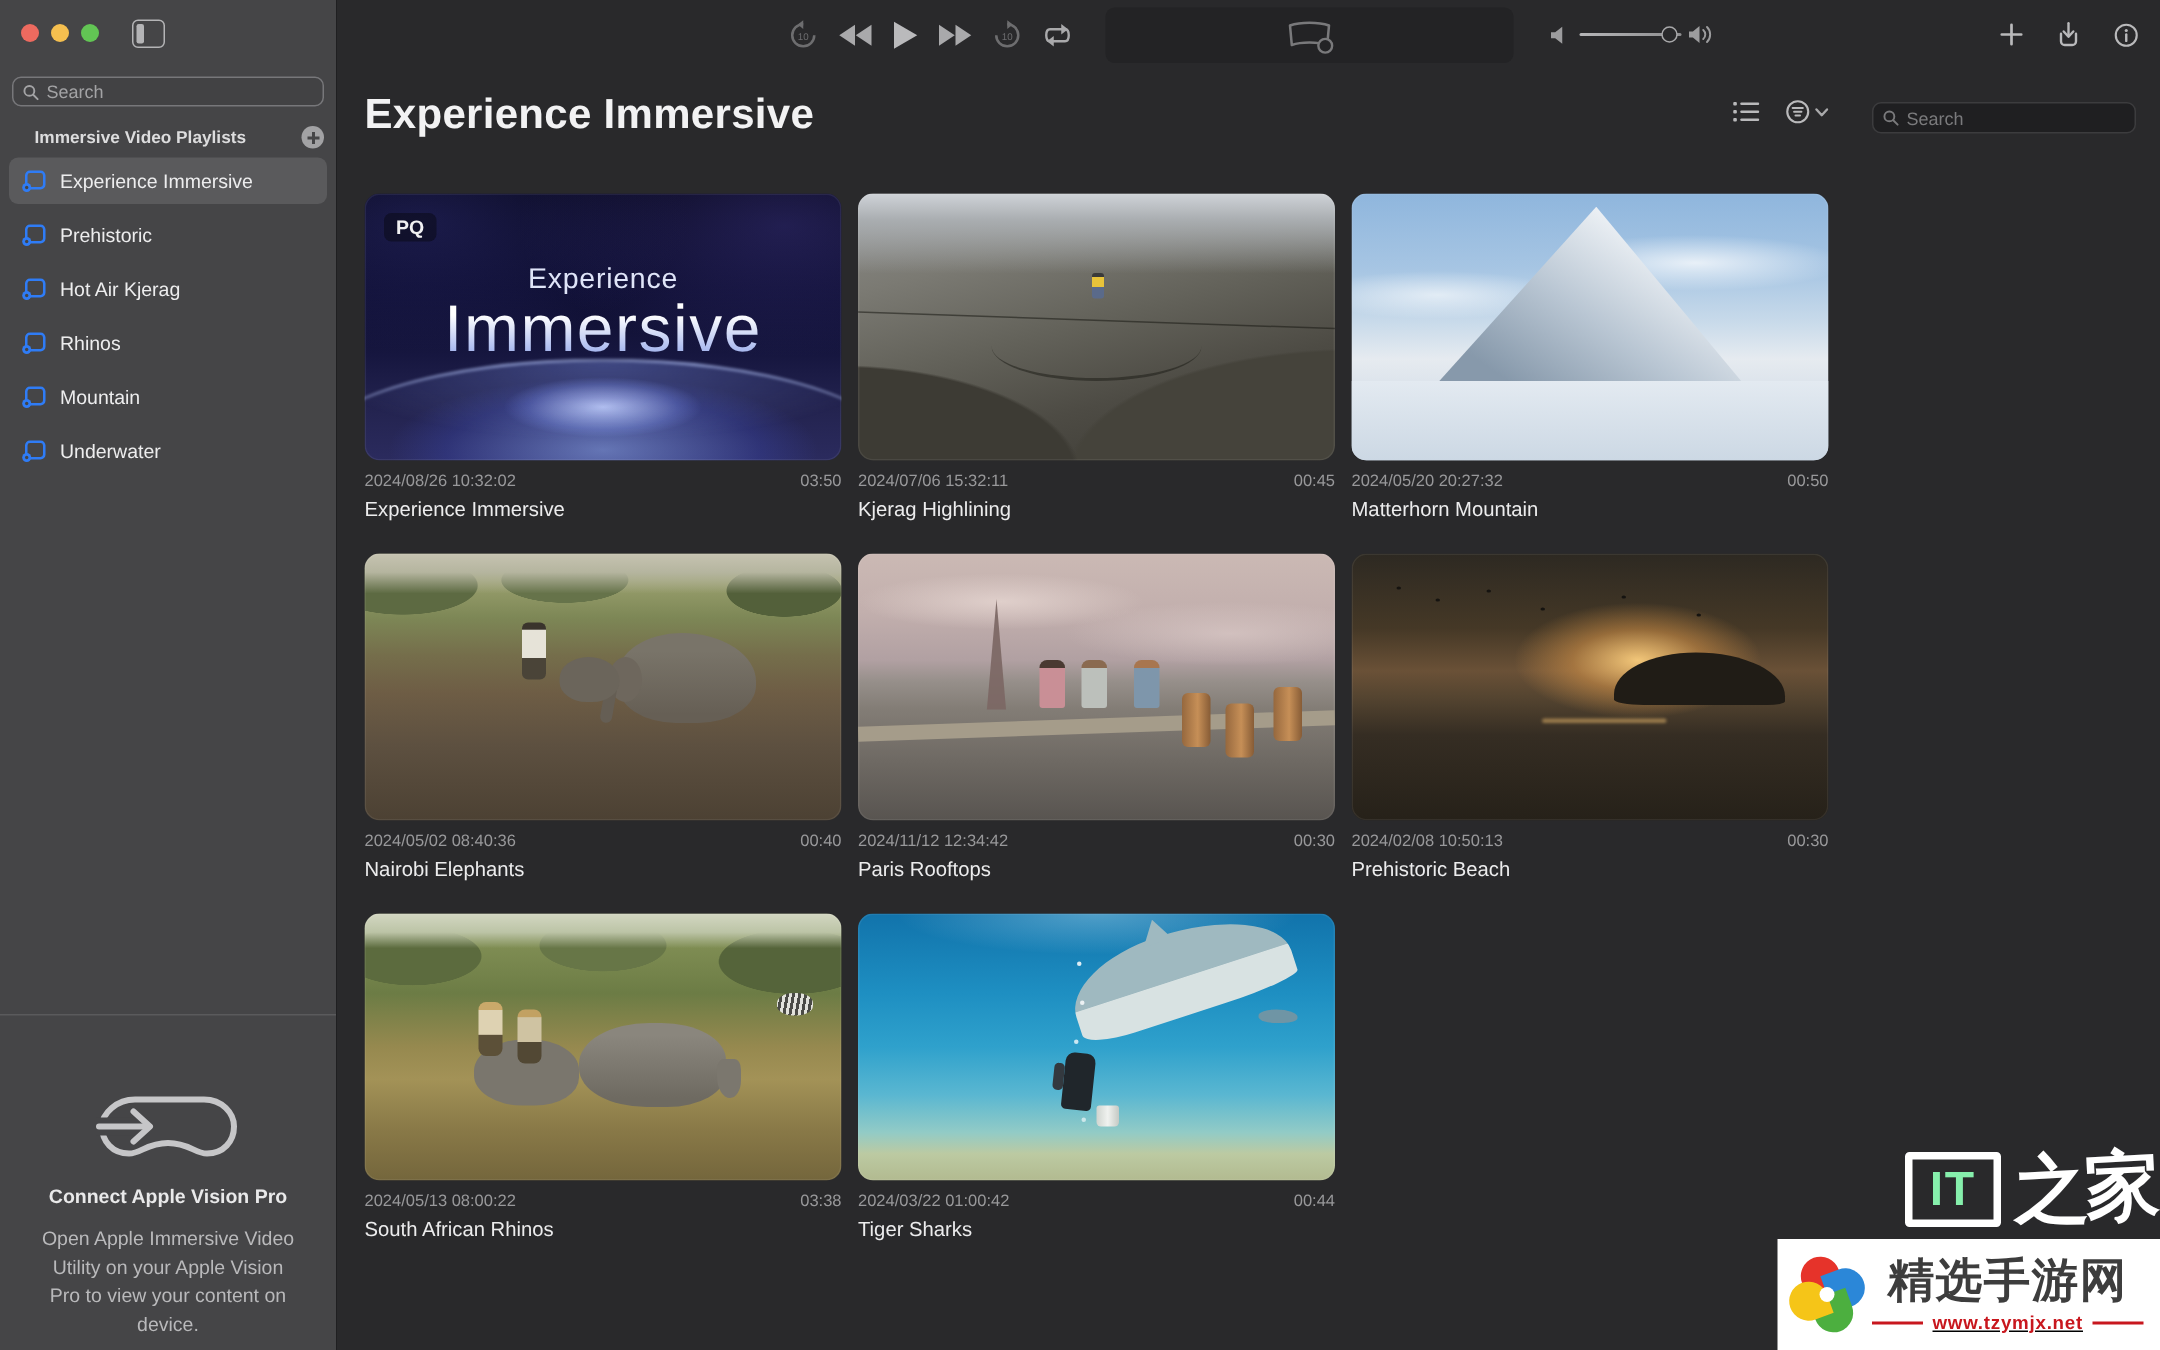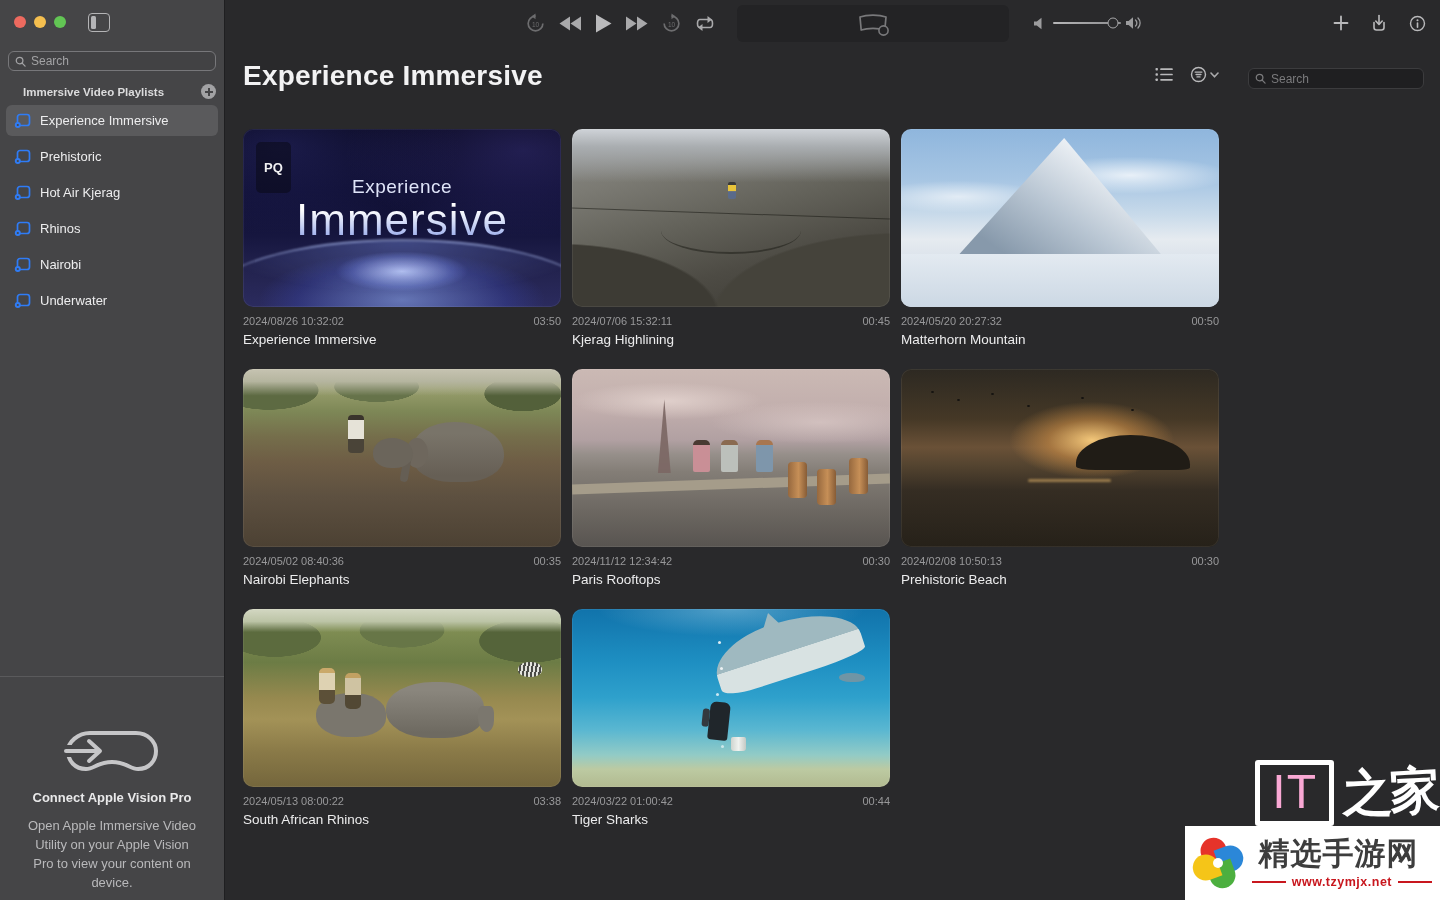--- a/index.html
+++ b/index.html
@@ -61,21 +61,21 @@
   
   .t1 { background:
       radial-gradient(60% 36% at 50% 96%, rgba(150,180,255,.55), rgba(70,90,220,.22) 55%, transparent 75%),
       radial-gradient(26% 14% at 50% 80%, rgba(235,242,255,.9), rgba(150,170,255,.25) 60%, transparent 80%),
       radial-gradient(80% 70% at 12% 10%, rgba(60,60,150,.35), transparent 70%),
       radial-gradient(80% 70% at 88% 12%, rgba(80,70,170,.35), transparent 70%),
       linear-gradient(180deg,#07071a 0%,#0d0d2e 35%,#16163f 60%,#23234f 80%,#2b2b5e 100%); }
   .t1::after { content:""; position:absolute; left:-12%; right:-12%; top:62%; height:70%; border-radius:50% 50% 0 0;
       background:radial-gradient(70% 60% at 50% 0%, rgba(140,165,255,.35), transparent 70%);
       border-top:2px solid rgba(190,205,255,.55); filter:blur(1px); }
-  .t1 .badge { position:absolute; left:13px; top:13px; font-size:13px; font-weight:bold; color:#f0f0f2; background:rgba(8,8,18,.5); padding:18px 8px; border-radius:5px; z-index:3; }
+  .t1 .badge { position:absolute; left:13px; top:13px; font-size:13px; font-weight:bold; color:#f0f0f2; background:rgba(8,8,18,.5); padding:2px 8px; border-radius:5px; z-index:3; }
   .t1 .ov { position:absolute; left:0; right:0; text-align:center; z-index:2; }
   .t1 .ov1 { top:47px; font-size:19px; color:#dfe4f8; letter-spacing:.5px; }
   .t1 .ov2 { top:66px; font-size:44px; font-weight:normal; letter-spacing:1px;
       background:linear-gradient(180deg,#ffffff 30%,#aebdf0 75%,#7f93dd 100%);
       -webkit-background-clip:text; background-clip:text; color:transparent; }
 
   
   .t2 { background:
       linear-gradient(180deg,#cfd3d8 0%,#a9adb0 10%,rgba(150,150,148,0) 30%),
       radial-gradient(120% 95% at -5% 105%, #3d3b34 0 42%, transparent 43%),
@@ -155,33 +155,33 @@
   .t8 .diver { position:absolute; left:43%; top:52%; width:20px; height:38px; background:#20262b; border-radius:6px 6px 3px 3px; transform:rotate(6deg); }
   .t8 .diver::after { content:""; position:absolute; left:-7px; top:8px; width:7px; height:18px; background:#33393f; border-radius:3px; }
   .t8 .bucket { position:absolute; left:50%; top:72%; width:15px; height:14px; background:linear-gradient(90deg,#cfd4cf,#f0f2ef,#c4c9c4); border-radius:2px 2px 3px 3px; }
   .t8 .bubbles { position:absolute; left:46%; top:18%; width:3px; height:3px; border-radius:50%; background:rgba(255,255,255,.85);
       box-shadow:2px 26px 0 rgba(255,255,255,.8), -2px 52px 0 rgba(255,255,255,.75), 1px 78px 0 rgba(255,255,255,.7), 3px 104px 0 rgba(255,255,255,.6); }
   .t8 .fish { position:absolute; right:8%; top:36%; width:26px; height:9px; background:#6f95a5; border-radius:50% 60% 40% 50%; }
 
   
   .watermark { position:absolute; right:0; bottom:0; width:255px; height:141px; }
   .wm-top { position:absolute; right:0; top:0; left:0; height:67px; display:flex; align-items:center; justify-content:flex-end; gap:8px; padding-right:2px; }
-  .wm-it-box { border:5px solid #ffffff; border-radius:3px; color:#f9a8d4; font-weight:normal; font-size:48px; line-height:1; padding:3px 12px 5px 12px; letter-spacing:1px; }
+  .wm-it-box { border:5px solid #ffffff; border-radius:3px; color:#86efac; font-weight:bold; font-size:32px; line-height:1; padding:3px 12px 5px 12px; letter-spacing:1px; }
   .wm-zhijia { color:#ffffff; font-size:50px; font-weight:bold; transform:rotate(-3deg); letter-spacing:-2px; }
   .wm-band { position:absolute; left:0; right:0; bottom:0; height:74px; background:#ffffff; display:flex; align-items:center; padding:0 8px 0 6px; }
   .pinwheel { width:54px; height:58px; position:relative; flex:0 0 auto; }
   .pw { position:absolute; left:50%; top:50%; width:26px; height:26px; border-radius:70% 70% 70% 0; }
   .pw1 { background:#e6332a; transform:translate(-50%,-50%) rotate(-20deg) translate(0,-13px); }
   .pw2 { background:#2b87d8; transform:translate(-50%,-50%) rotate(70deg) translate(0,-13px); }
   .pw3 { background:#4caf3f; transform:translate(-50%,-50%) rotate(160deg) translate(0,-13px); }
   .pw4 { background:#f5c518; transform:translate(-50%,-50%) rotate(250deg) translate(0,-13px); }
   .pw-core { position:absolute; left:50%; top:50%; transform:translate(-50%,-50%); width:10px; height:10px; border-radius:50%; background:#ffffff; }
   .wm-text { flex:1; text-align:center; }
   .wm-site-name { font-size:31px; font-weight:bold; color:#3d3d3d; letter-spacing:1px; line-height:1.1; }
-  .wm-url-row { display:flex; align-items:center; justify-content:flex-end; gap:6px; margin-top:3px; }
+  .wm-url-row { display:flex; align-items:center; justify-content:center; gap:6px; margin-top:3px;text-decoration:underline; }
   .wm-dash { height:2px; width:34px; background:#c8171e; }
   .wm-url { font-size:12.5px; font-weight:bold; color:#c8171e; letter-spacing:.5px; }
 
   svg { display:block; }
 </style>
 </head>
 <body>
 
 <aside class="sidebar">
   <div class="traffic">
@@ -246,21 +246,21 @@
       <span class="lbl">Rhinos</span>
     </div>
     <div class="sb-item">
       <span class="plist-icon">
         <svg width="17" height="16" viewBox="0 0 17 16">
             <rect x="3.5" y="1.5" width="12" height="11" rx="2.5" fill="none" stroke="#2f7cf6" stroke-width="1.7"></rect>
             <circle cx="3.8" cy="12" r="3" fill="#2f7cf6"></circle>
             <circle cx="3.8" cy="12" r="1.1" fill="#454547"></circle>
           </svg>
       </span>
-      <span class="lbl">Nairobi</span>
+      <span class="lbl">Mountain</span>
     </div>
     <div class="sb-item">
       <span class="plist-icon">
         <svg width="17" height="16" viewBox="0 0 17 16">
             <rect x="3.5" y="1.5" width="12" height="11" rx="2.5" fill="none" stroke="#2f7cf6" stroke-width="1.7"></rect>
             <circle cx="3.8" cy="12" r="3" fill="#2f7cf6"></circle>
             <circle cx="3.8" cy="12" r="1.1" fill="#454547"></circle>
           </svg>
       </span>
       <span class="lbl">Underwater</span>
@@ -433,21 +433,21 @@
     </figure>
 
     <figure class="card">
       <div class="thumb t4">
         <div class="eleph"></div>
           <div class="baby"></div>
           <div class="keeper"></div>
       </div>
       <div class="meta">
           <span>2024/05/02 08:40:36</span>
-          <span>00:35</span>
+          <span>00:40</span>
         </div>
       <div class="ctitle">Nairobi Elephants</div>
     </figure>
 
     <figure class="card">
       <div class="thumb t5">
         <div class="eiffel"></div>
           <div class="ledge"></div>
         <div class="p1"></div>
           <div class="p2"></div>

